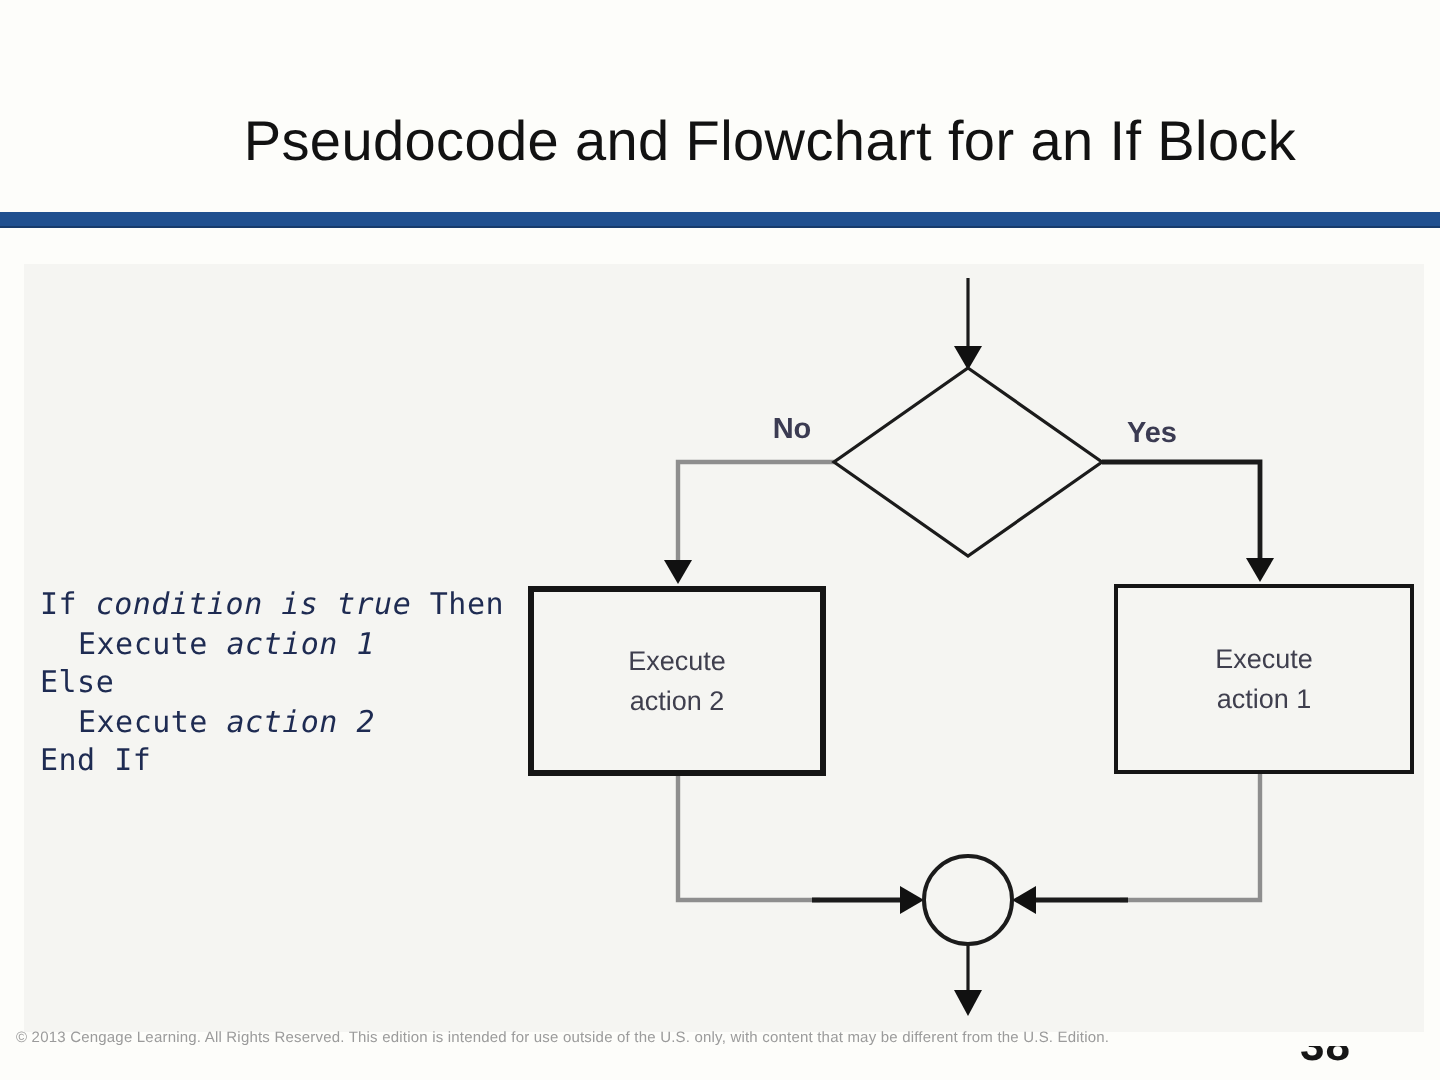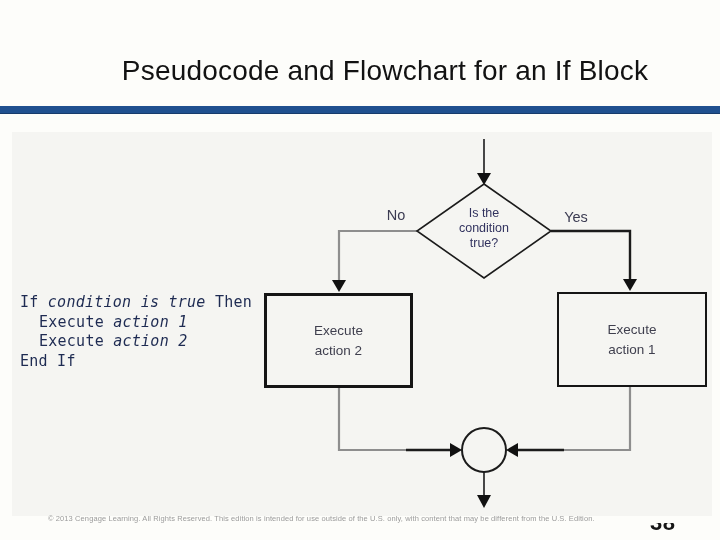--- a/index.html
+++ b/index.html
@@ -38,28 +38,28 @@
   }
   .box-left{left:264px; top:293px; width:149px; height:95px; border:3.5px solid #151515;}
   .box-right{left:557px; top:292px; width:150px; height:95px; border:2px solid #151515;}
   .box-label{width:78px;}
   .diamond-label{
     position:absolute; left:449px; top:206px; width:70px; z-index:2;
     text-align:center; font-size:12.5px; line-height:15px;
     color:#32335f; font-weight:500;
   }
   .branch-label{
-    position:absolute; z-index:2; font-size:14.5px; font-weight:400;
+    position:absolute; z-index:2; font-size:14.5px; font-weight:700;
     color:#3b3b52; text-align:center;
   }
   .label-no{left:378px; top:207px; width:36px;}
   .label-yes{left:555px; top:209px; width:42px;}
   .footer{
     position:absolute; left:8px; top:514px; width:600px; z-index:3;
-    font-size:7.5px; line-height:10px; color:#9b9b9b; letter-spacing:0.1px;margin-left:40px;
+    font-size:7.5px; line-height:10px; color:#9b9b9b; letter-spacing:0.1px;
   }
   .slide-number-clip{
     position:absolute; left:650px; top:487px; width:30px; height:11px;
     overflow:hidden; z-index:3;margin-top:36px;
   }
   .slide-number-clip span{
     display:block; margin-top:-12px; font-size:22px; line-height:24px;
     font-weight:bold; color:#161616; letter-spacing:0.5px;
   }
 </style>
@@ -88,23 +88,22 @@
     <polygon points="332,280 346,280 339,292" fill="#111"></polygon>
     <polygon points="623,279 637,279 630,291" fill="#111"></polygon>
     <polygon points="450,443 450,457 462,450" fill="#111"></polygon>
     <polygon points="518,443 518,457 506,450" fill="#111"></polygon>
     <polygon points="477,495 491,495 484,508" fill="#111"></polygon>
 
     <polygon points="484,184 551,231 484,278 417,231" fill="#f5f5f2" stroke="#1b1b1b" stroke-width="1.6"></polygon>
     <circle cx="484" cy="450" r="22" fill="#f5f5f2" stroke="#1b1b1b" stroke-width="2"></circle>
   </svg>
 
-  <div class="pseudocode"><div><span>If </span><span class="pc-it">condition is true</span><span> Then</span></div><div class="pc-indent"><span>Execute </span><span class="pc-it">action 1</span></div><div class="pc-indent"><span>Execute </span><span class="pc-it">action 2</span></div><div><span>End If</span></div></div>
+  <div class="pseudocode"><div><span>If </span><span class="pc-it">condition is true</span><span> Then</span></div><div class="pc-indent"><span>Execute </span><span class="pc-it">action 1</span></div><div><span>Else</span></div><div class="pc-indent"><span>Execute </span><span class="pc-it">action 2</span></div><div><span>End If</span></div></div>
 
-  <div class="diamond-label">Is the condition true?</div>
   <div class="branch-label label-no">No</div>
   <div class="branch-label label-yes">Yes</div>
 
   <div class="process-box box-left">
     <div class="box-label">Execute action 2</div>
   </div>
   <div class="process-box box-right">
     <div class="box-label">Execute action 1</div>
   </div>
 

